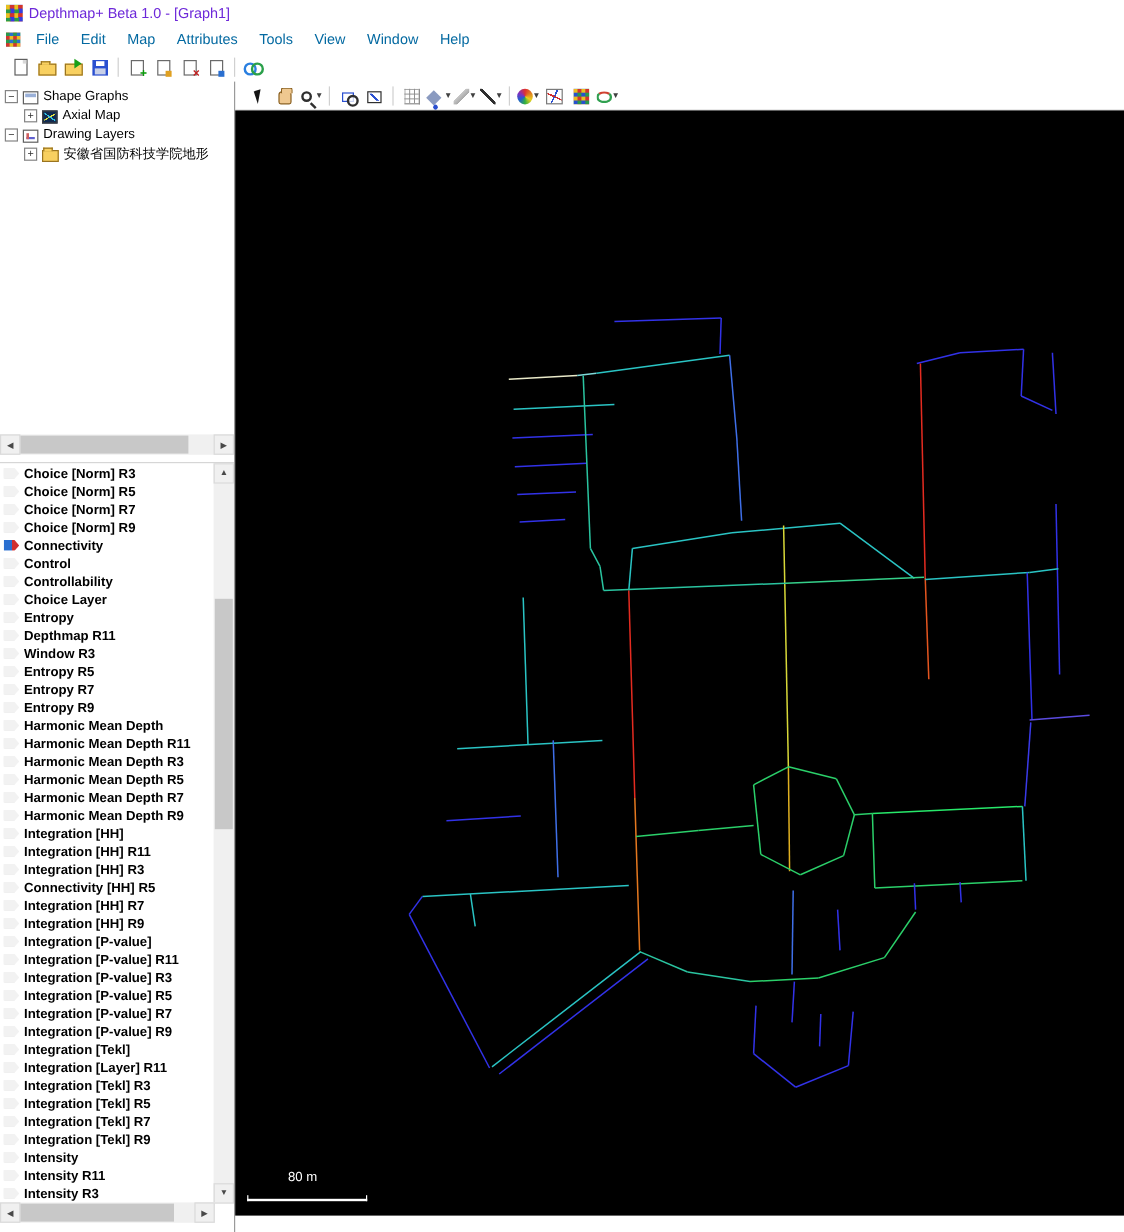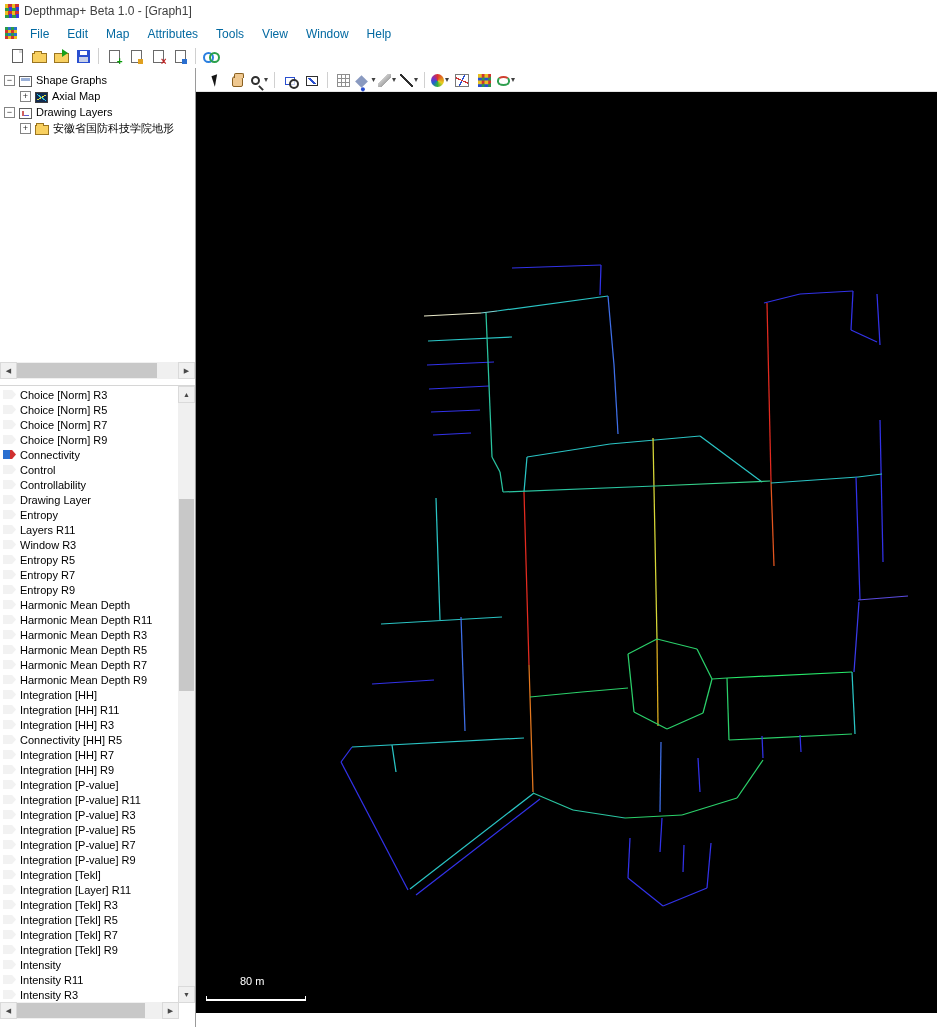--- a/index.html
+++ b/index.html
@@ -1,18 +1,18 @@
 <!DOCTYPE html>
 <html><head>
 <meta charset="utf-8">
 <style>
   html,body{margin:0;padding:0;}
   body{width:937px;height:1027px;background:#fff;font-family:"Liberation Sans",sans-serif;position:relative;overflow:hidden;-webkit-font-smoothing:antialiased;}
   .titlebar{height:22px;display:flex;align-items:center;gap:5px;padding-left:5px;background:#fff;}
-  .title-text{font-size:12px;color:#404040;}
+  .title-text{font-size:12px;color:#6d28d9;}
   .menubar{height:22px;display:flex;align-items:center;padding-left:5px;background:#fff;}
   .menu-item{padding:2px 9px;font-size:12px;color:#0369a1;}
   .toolbar{height:24px;display:flex;align-items:center;background:#fff;}
   .toolbar-main{padding-left:6px;}
   .toolbar-view{padding-left:8px;border-bottom:1px solid #e4e4e4;box-sizing:border-box;}
   .tb-btn{height:20px;min-width:22px;display:inline-flex;align-items:center;justify-content:center;position:relative;}
   .tb-sep{width:1px;height:16px;background:#d0d0d0;margin:0 4px;display:inline-block;}
   .caret{font-size:8px;color:#404040;margin-left:1px;}
 
   .main{display:flex;height:959px;}
@@ -26,21 +26,21 @@
   .expander{width:9px;height:9px;border:1px solid #848484;background:#fff;font-size:9px;line-height:8px;text-align:center;color:#303030;flex:none;box-sizing:content-box;}
 
   .hscroll{position:absolute;height:17px;background:#f0f0f0;}
   .tree-hscroll{top:294px;left:0;width:195px;}
   .attr-hscroll{top:934px;left:0;width:179px;}
   .vscroll{position:absolute;top:0;right:0;width:17px;height:617px;background:#f0f0f0;}
   .sb-btn{position:absolute;width:17px;height:17px;background:#f0f0f0;border:1px solid #dadada;box-sizing:border-box;color:#484848;font-size:7px;display:flex;align-items:center;justify-content:center;}
   .sb-thumb{position:absolute;background:#c8c8c8;}
 
   .attr-panel{position:absolute;top:317px;left:0;width:195px;height:617px;background:#fff;border-top:1px solid #d6d6d6;box-sizing:content-box;}
-  .attr-list{position:absolute;top:1px;left:0;width:178px;height:615px;overflow:hidden;}
+  .attr-list{position:absolute;top:1px;left:0;width:178px;height:615px;overflow:hidden;font-weight:bold;}
   .attr-row{display:flex;align-items:center;gap:4px;height:15px;padding-left:3px;font-size:11px;color:#000;white-space:nowrap;}
   .aic{flex:none;}
 
   .canvas{position:relative;height:921px;background:#000;overflow:hidden;}
   .canvas svg{display:block;width:100%;height:100%;}
   .scale-label{position:absolute;left:44px;bottom:26px;color:#fff;font-size:11px;}
   .scale-line{position:absolute;left:10px;bottom:12px;width:100px;height:5px;border-bottom:2px solid #fff;border-left:1px solid #fff;border-right:1px solid #fff;box-sizing:border-box;}
   .bottom-strip{height:14px;background:#fff;}
 
   
@@ -197,29 +197,29 @@
             <div class="attr-row">
               <span class="aic i-attribute-tag-icon"></span>
               <span class="attr-label">Control</span>
             </div>
             <div class="attr-row">
               <span class="aic i-attribute-tag-icon"></span>
               <span class="attr-label">Controllability</span>
             </div>
             <div class="attr-row">
               <span class="aic i-attribute-tag-icon"></span>
-              <span class="attr-label">Drawing Layer</span>
+              <span class="attr-label">Choice Layer</span>
             </div>
             <div class="attr-row">
               <span class="aic i-attribute-tag-icon"></span>
               <span class="attr-label">Entropy</span>
             </div>
             <div class="attr-row">
               <span class="aic i-attribute-tag-icon"></span>
-              <span class="attr-label">Layers R11</span>
+              <span class="attr-label">Depthmap R11</span>
             </div>
             <div class="attr-row">
               <span class="aic i-attribute-tag-icon"></span>
               <span class="attr-label">Window R3</span>
             </div>
             <div class="attr-row">
               <span class="aic i-attribute-tag-icon"></span>
               <span class="attr-label">Entropy R5</span>
             </div>
             <div class="attr-row">

